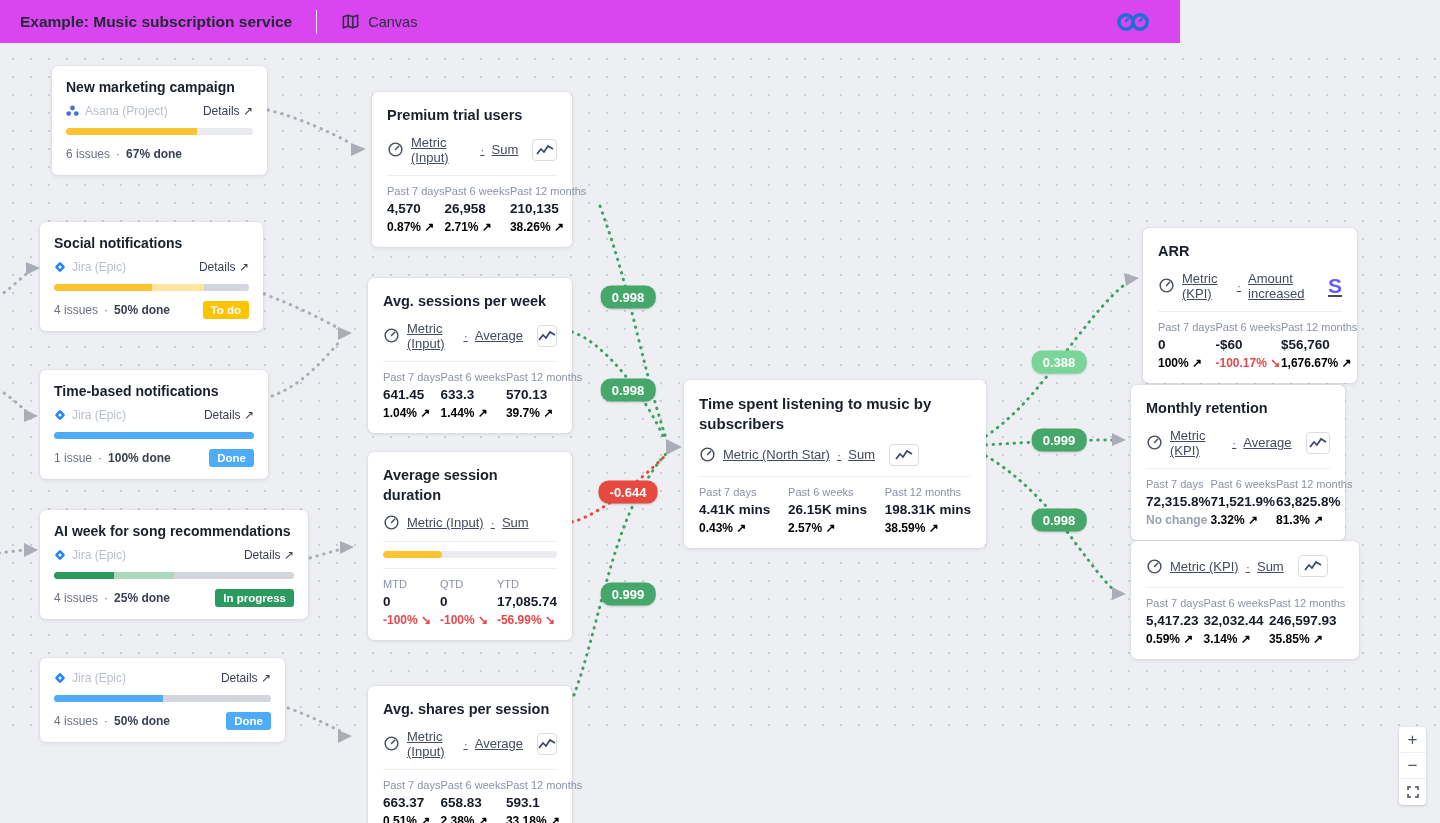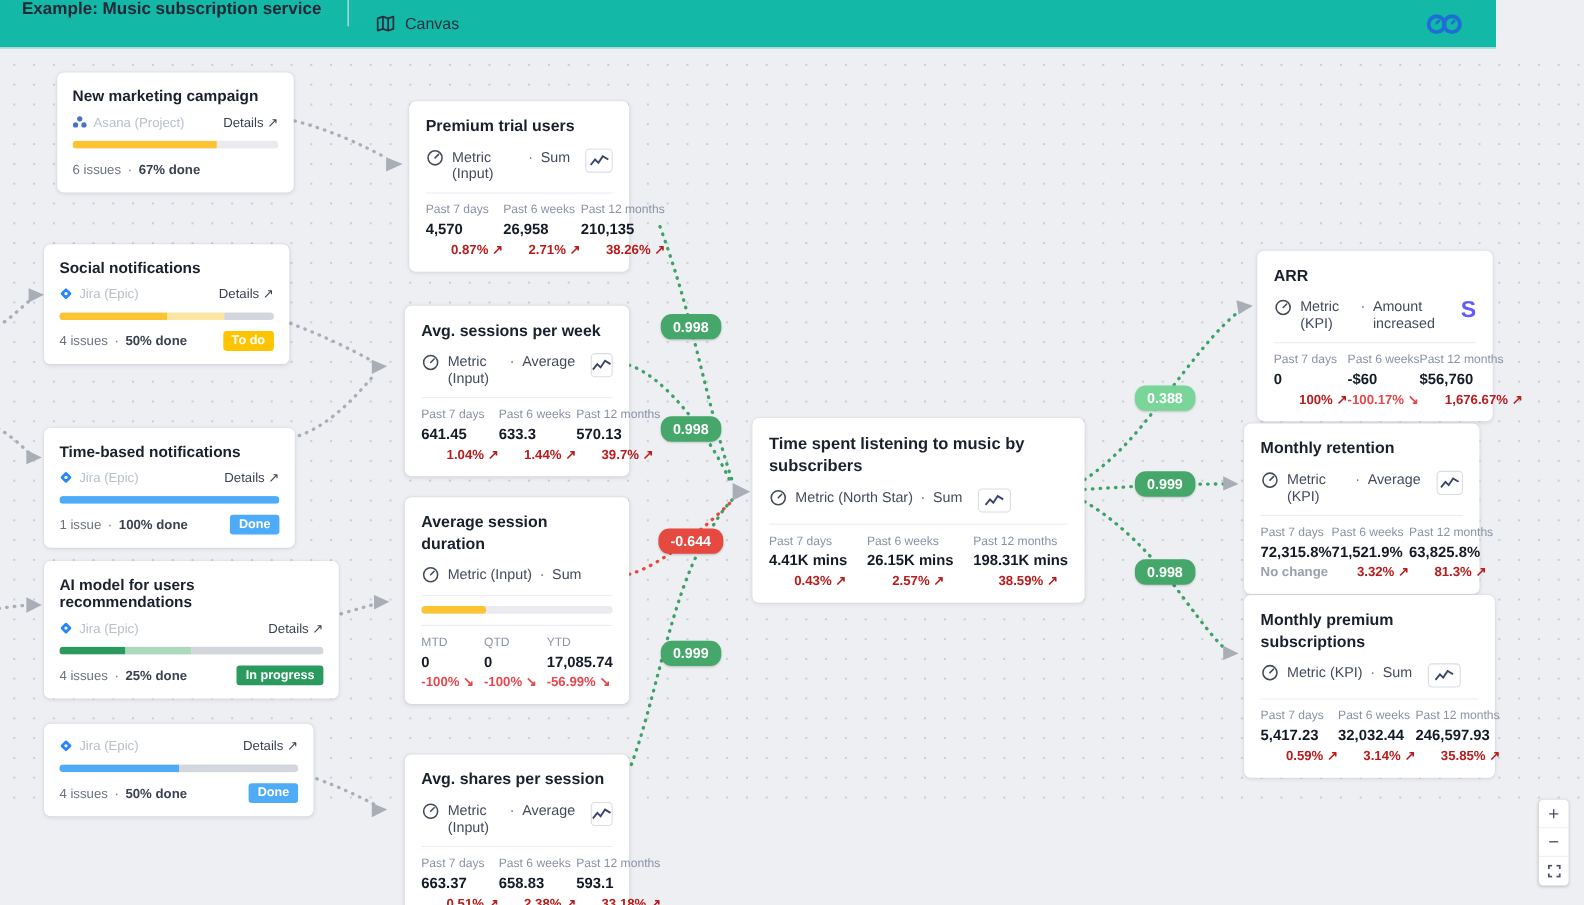--- a/index.html
+++ b/index.html
@@ -1,22 +1,22 @@
 <!DOCTYPE html>
 <html><head>
 <meta charset="utf-8">
 <style>
   * { box-sizing: border-box; margin: 0; padding: 0; }
   html,body { width:1440px; height:823px; overflow:hidden;
     font-family:"Liberation Sans", sans-serif; background:#edeff3; }
 
   
-  .header { position:absolute; top:0; left:0; width:1360px; height:44px;
-    background:#14b8a6; border-bottom:1px solid #e7e9ec; display:flex;
-    z-index:50; }
+  .header { position:absolute; top:0; left:0; width:1180px; height:44px;
+    background:#d946ef; border-bottom:1px solid #e7e9ec; display:flex;
+    align-items:center; z-index:50; }
   .header-title { font-size:15.5px; font-weight:600; color:#232936; margin-left:20px; }
   .header-vdiv { width:1px; height:24px; background:#e3e5e9; margin:0 24px; }
   .nav-item { display:flex; align-items:center; gap:8px; font-size:14.5px;
     font-weight:500; color:#2a3040; cursor:pointer; }
   .logo-wrap { margin-left:auto; margin-right:28px; display:flex; align-items:center; }
 
   
   .canvas { position:absolute; top:44px; left:0; width:1440px; height:694px;
     background-image: radial-gradient(circle, #c9cdd5 1.1px, transparent 1.1px);
     background-size:18px 18px; background-position:4px 6px; }
@@ -47,31 +47,31 @@
   .wdone { color:#3a4150; font-weight:700; }
   .stbadge { margin-left:auto; color:#fff; font-size:11.5px; font-weight:700;
     padding:3px 8px; border-radius:3px; }
   .st-todo { background:#ffc400; }
   .st-done { background:#4dabf7; }
   .st-prog { background:#2b9a5e; }
 
   
   .mcard { padding:14px 15px 13px; }
   .mtitle { font-size:14.5px; font-weight:700; color:#1a202c; margin-bottom:9px; line-height:1.35; }
-  .mmeta { display:flex; gap:7px; font-size:13px; color:#434b5b; }
+  .mmeta { display:flex; align-items:center; gap:7px; font-size:13px; color:#434b5b;text-decoration:underline; }
   .mdot { color:#6a7180; }
   .chart-btn { margin-left:7px; width:30px; height:22px; border:1px solid #d9dde3;
     border-radius:4px; display:flex; align-items:center; justify-content:center; cursor:pointer; }
   .stripe-s { margin-left:auto; font-size:21px; font-weight:800; color:#635bff; line-height:1; }
   .mdiv { border-top:1px solid #eceef1; margin:10px 0 9px; }
   .mcols { display:flex; justify-content:space-between; }
   .mlabel { font-size:11px; color:#8a92a4; margin-bottom:4px; white-space:nowrap; }
   .mvalue { font-size:13.5px; font-weight:700; color:#141a26; margin-bottom:4px; white-space:nowrap; }
   .mdelta { font-size:12px; font-weight:600; white-space:nowrap; }
-  .up   { color:#b91c1c;margin-left:23px; }
+  .up   { color:#000000; }
   .down { color:#e5484d; }
   .none { color:#9aa1ae; }
   .goalrow { font-size:12.5px; color:#8a92a4; margin-bottom:8px; }
   .goalrow b { color:#1a202c; font-weight:700; }
   .goalbar { height:7px; border-radius:4px; background:#e9ebf0; overflow:hidden; }
   .goalbar i { display:block; height:100%; width:34%; background:#fdc331; border-radius:4px; }
 
   
   .corr { position:absolute; transform:translate(-50%,-50%); color:#fff;
     font-size:13px; font-weight:700; padding:4px 11px; border-radius:10px;
@@ -193,21 +193,21 @@
         <i style="width:23%;background:#d3d7dd"></i>
       </div>
     <div class="wfoot">
       <span class="wissues">4 issues</span>
       <span class="wdot">·</span>
       <span class="wdone">50% done</span>
       <span class="stbadge st-todo">To do</span>
     </div>
   </div>
 
-  <div class="card wcard" style="left:40px;top:345px;width:228px">
+  <div class="card wcard" style="left:40px;top:326px;width:228px">
     <div class="wtitle">Time-based notifications</div>
     <div class="wmeta">
       <span class="wsrc">
         <span>
           <svg width="12" height="12" viewBox="0 0 12 12">
               <rect x="2.2" y="2.2" width="7.6" height="7.6" rx="1.4" transform="rotate(45 6 6)" fill="#2684ff"></rect>
               <circle cx="6" cy="6" r="1.5" fill="#fff"></circle>
             </svg>
         </span>
         <span>Jira (Epic)</span>
@@ -219,21 +219,21 @@
       </div>
     <div class="wfoot">
       <span class="wissues">1 issue</span>
       <span class="wdot">·</span>
       <span class="wdone">100% done</span>
       <span class="stbadge st-done">Done</span>
     </div>
   </div>
 
   <div class="card wcard" style="left:40px;top:466px;width:268px">
-    <div class="wtitle">AI model for users recommendations</div>
+    <div class="wtitle">AI week for song recommendations</div>
     <div class="wmeta">
       <span class="wsrc">
         <span>
           <svg width="12" height="12" viewBox="0 0 12 12">
               <rect x="2.2" y="2.2" width="7.6" height="7.6" rx="1.4" transform="rotate(45 6 6)" fill="#2684ff"></rect>
               <circle cx="6" cy="6" r="1.5" fill="#fff"></circle>
             </svg>
         </span>
         <span>Jira (Epic)</span>
       </span>
@@ -532,21 +532,20 @@
         </div>
       <div>
           <div class="mlabel">Past 12 months</div>
           <div class="mvalue">63,825.8%</div>
           <div class="mdelta up">81.3% ↗</div>
         </div>
     </div>
   </div>
 
   <div class="card mcard" style="left:1131px;top:497px;width:228px">
-    <div class="mtitle">Monthly premium subscriptions</div>
     <div class="mmeta">
       <span>
         <svg width="17" height="17" viewBox="0 0 24 24" fill="none" stroke="#434b5b" stroke-width="2">
             <circle cx="12" cy="12" r="9"></circle>
             <path d="M12 12l4.5-4.5" stroke-linecap="round"></path>
           </svg>
       </span>
       <span>Metric (KPI)</span>
       <span class="mdot">·</span>
       <span>Sum</span>

